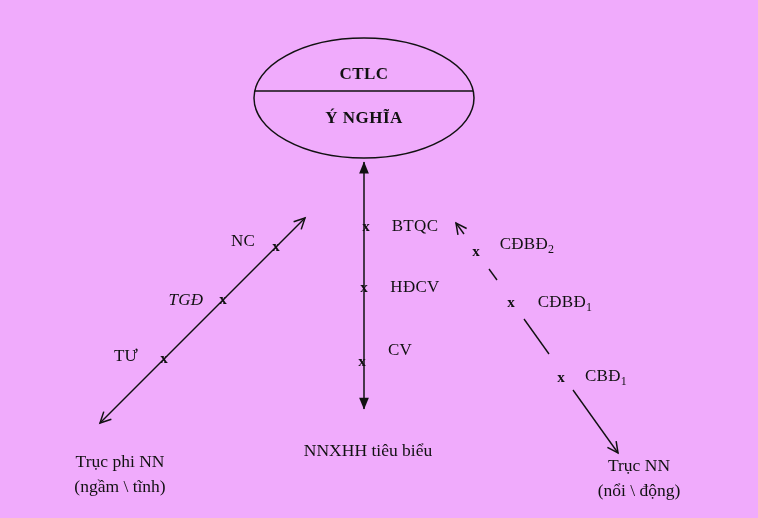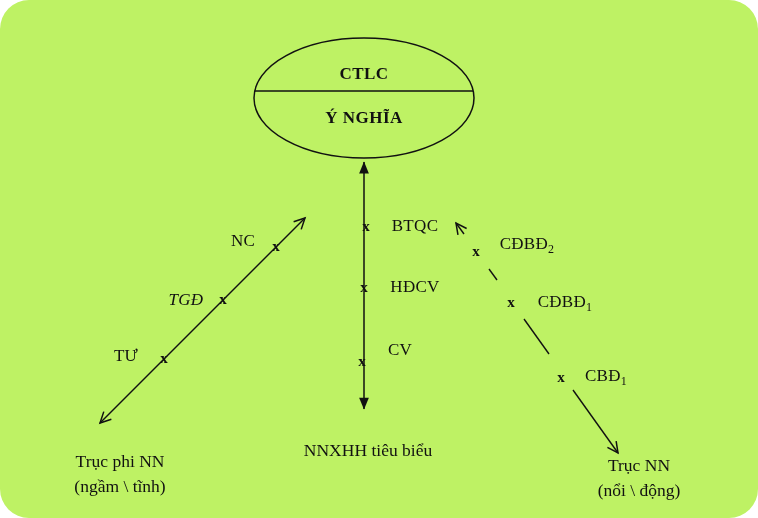--- a/index.html
+++ b/index.html
@@ -1,23 +1,22 @@
 <!DOCTYPE html>
 <html><head>
 <meta charset="utf-8">
 <style>
   html,body{margin:0;padding:0;background:#ffffff;}
   #stage{
     position:relative;
     width:758px;height:518px;
-    background:#bef264;
+    background:#f0abfc;
     font-family:"Liberation Serif","DejaVu Serif",serif;
     color:#111111;
     overflow:hidden;
-    border-radius:29px;
   }
   #diagram-canvas{position:absolute;left:0;top:0;}
   .lbl{
     position:absolute;
     transform:translate(-50%,-50%);
     font-size:17px;
     white-space:nowrap;
     letter-spacing:0.3px;
   }
   .lbl sub{font-size:12px;line-height:0;}

